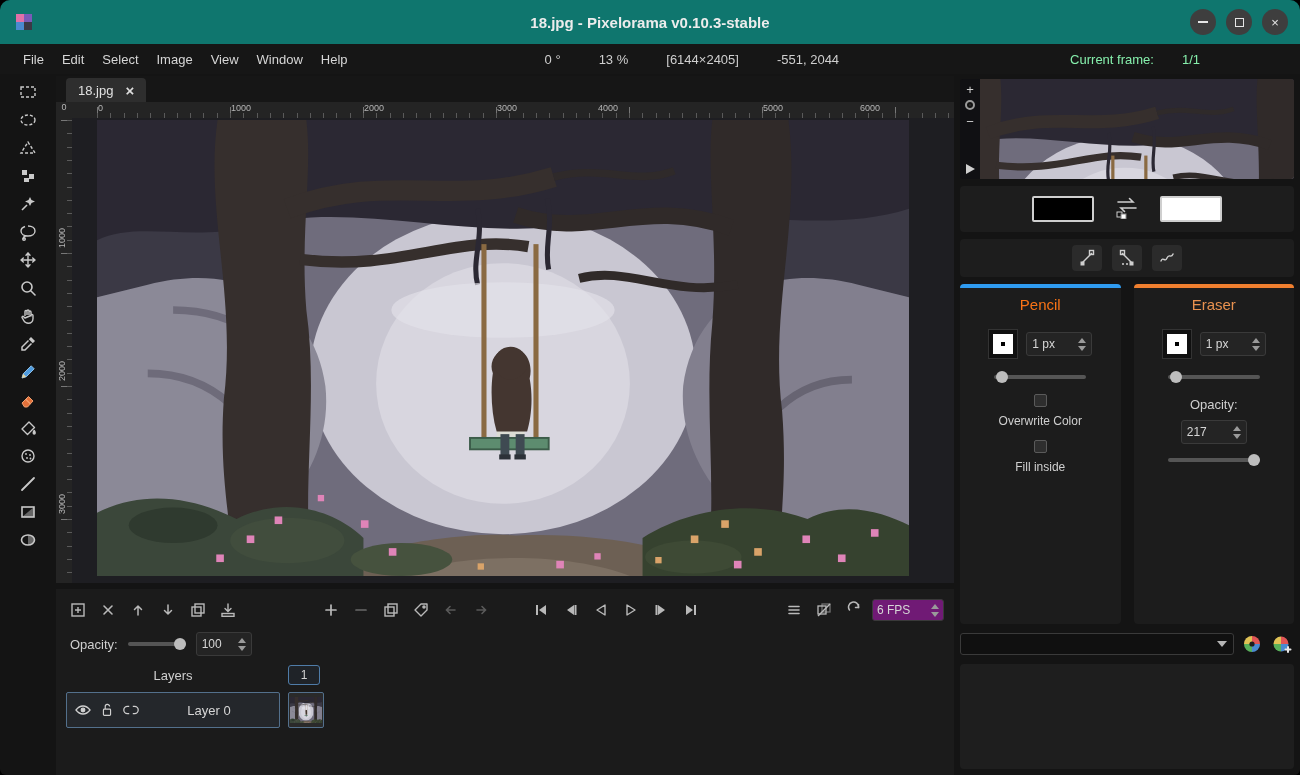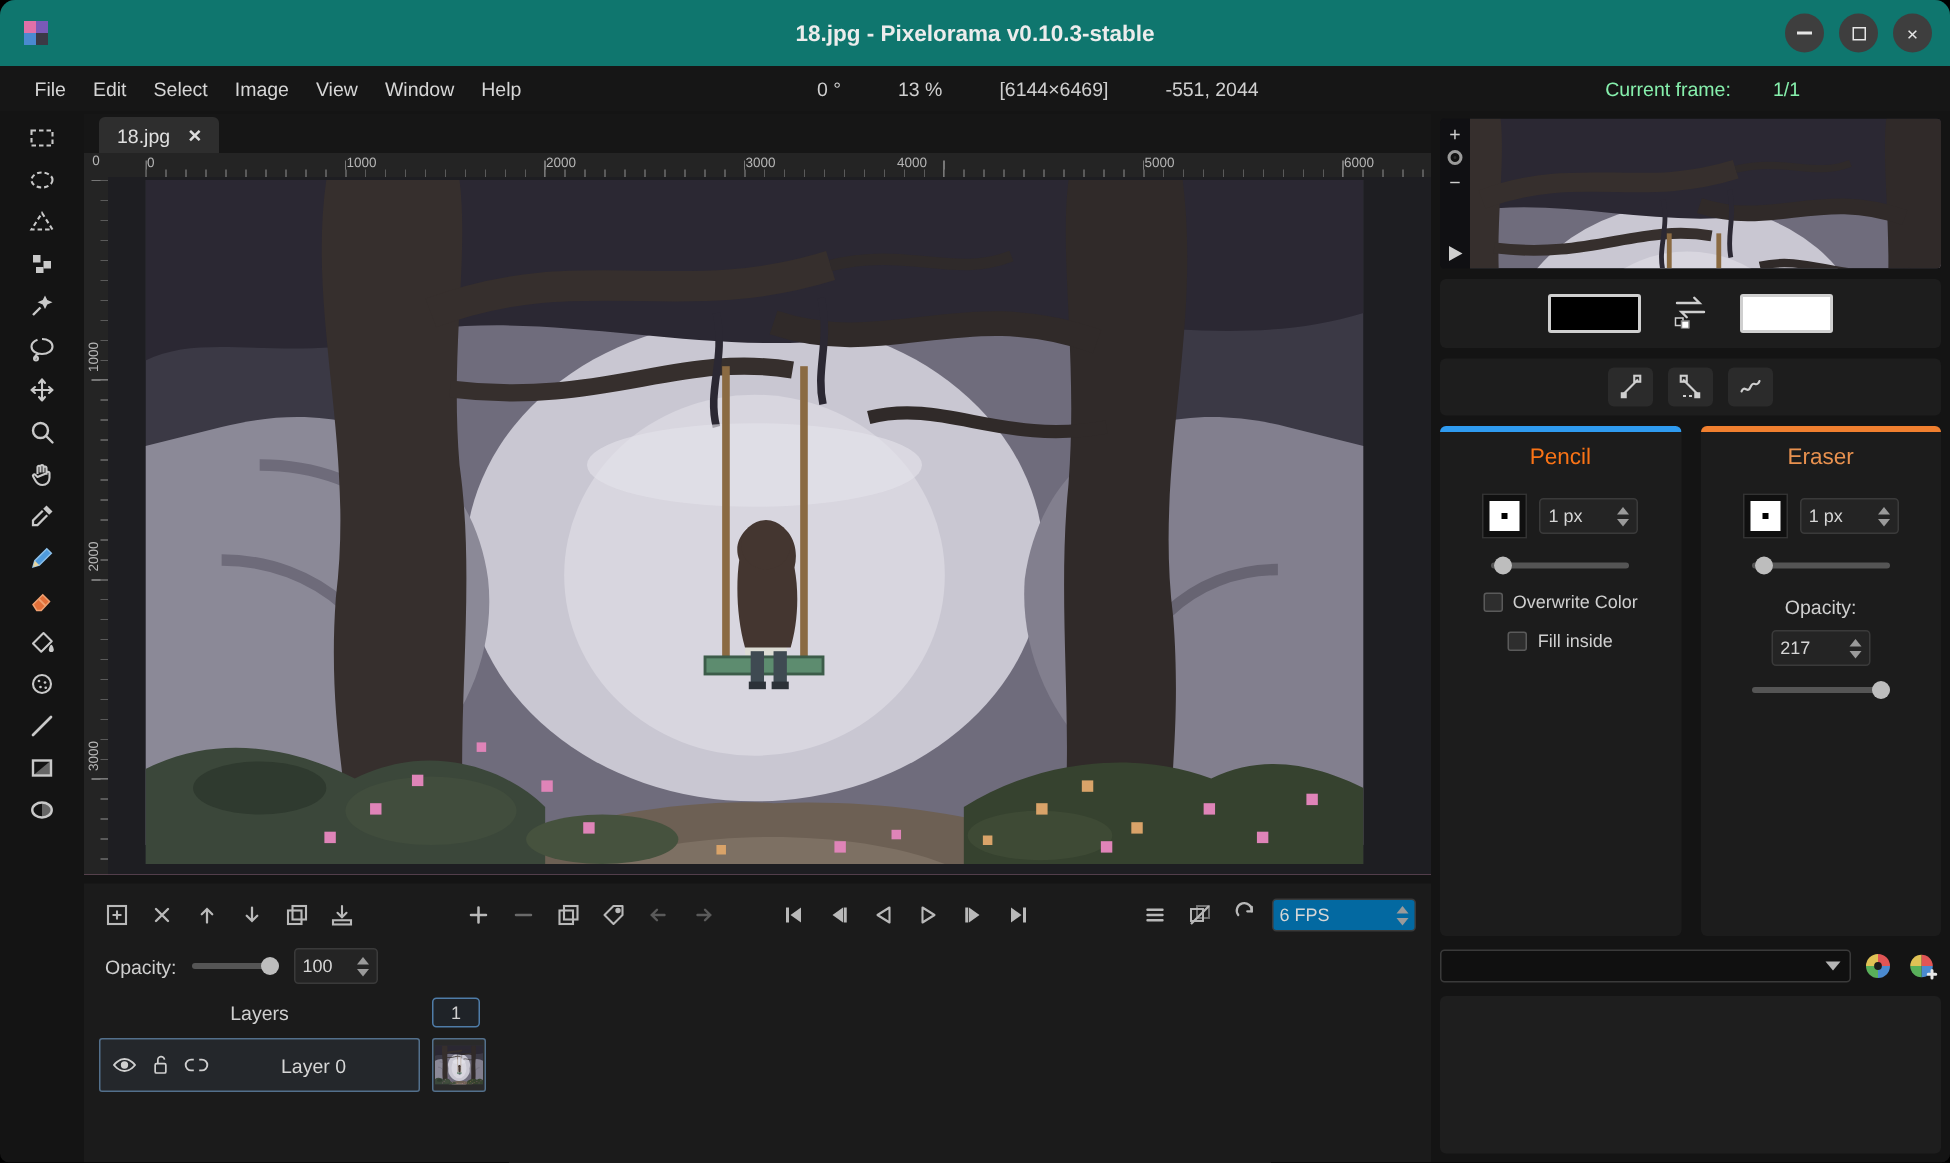--- a/index.html
+++ b/index.html
@@ -49,21 +49,21 @@
      background-size:5px 100%, 11px 100%; background-position:right 2px, right 2px; background-repeat:no-repeat; }
   .rl-label { position:absolute; left:1px; font-size:9px; color:#b5b5b5; writing-mode:vertical-rl; transform:rotate(180deg); }
   .viewport { background:#1e1e22; position:relative; overflow:hidden; }
   .art { position:absolute; left:25px; top:2px; width:812px; height:456px; cursor:crosshair; }
 
   
   .timeline { flex:1; margin-top:6px; background:#1b1b1b; display:flex; flex-direction:column; padding:6px 10px 0 10px; gap:5px; min-height:0; }
   .trow1 { height:30px; display:flex; align-items:center; }
   .tlgroup { display:flex; gap:6px; align-items:center; }
   .tlb { width:24px; height:24px; display:flex; align-items:center; justify-content:center; cursor:pointer; border-radius:3px; }
-  .fpsspin { width:96px; height:22px; background:#0369a1; border:1px solid #3a3a3a; border-radius:3px; color:#d6d6d6; font-size:12px; display:flex; align-items:center; justify-content:space-between; padding:0 4px; cursor:pointer; }
+  .fpsspin { width:72px; height:22px; background:#701a75; border:1px solid #3a3a3a; border-radius:3px; color:#d6d6d6; font-size:12px; display:flex; align-items:center; justify-content:space-between; padding:0 4px; cursor:pointer; }
   .trow2 { height:28px; display:flex; align-items:center; gap:10px; padding-left:4px; color:#cfcfcf; font-size:13px; }
   .slider { position:relative; height:4px; background:#555; border-radius:2px; cursor:pointer; }
   .knob { position:absolute; top:-4px; width:12px; height:12px; border-radius:50%; background:#bdbdbd; cursor:pointer; }
   .spin { height:24px; background:#242424; border:1px solid #3a3a3a; border-radius:3px; color:#d6d6d6; font-size:12px; display:flex; align-items:center; justify-content:space-between; padding:0 5px; cursor:pointer; }
   .steppers { display:flex; flex-direction:column; gap:3px; }
   .stup { width:0; height:0; border-left:4px solid transparent; border-right:4px solid transparent; border-bottom:5px solid #9a9a9a; cursor:pointer; }
   .stdn { width:0; height:0; border-left:4px solid transparent; border-right:4px solid transparent; border-top:5px solid #9a9a9a; cursor:pointer; }
   .trow3 { height:24px; display:flex; align-items:center; color:#cfcfcf; font-size:13px; }
   .layershdr { width:214px; text-align:center; }
   .framehdr { width:32px; height:20px; margin-left:8px; border:1px solid #4f7ca8; border-radius:3px; color:#d0d0d0; font-size:12px; display:flex; align-items:center; justify-content:center; cursor:pointer; background:#1f2328; }
@@ -85,21 +85,21 @@
   .mirrorrow { height:38px; background:#1d1d1d; border-radius:4px; display:flex; align-items:center; justify-content:center; gap:10px; }
   .mbtn { width:30px; height:26px; background:#2b2b2b; border-radius:4px; display:flex; align-items:center; justify-content:center; cursor:pointer; }
   .toolsrow { height:340px; display:flex; gap:13px; }
   .toolpanel { flex:1; background:#1c1c1c; border-radius:4px; position:relative; display:flex; flex-direction:column; align-items:center; padding-top:12px; overflow:hidden; }
   .accent { position:absolute; top:0; left:0; right:0; height:4px; }
   .tptitle { font-size:15px; margin-bottom:16px; }
   .brushrow { display:flex; gap:8px; align-items:center; }
   .brushbtn { width:30px; height:30px; background:#101010; display:flex; align-items:center; justify-content:center; border:1px solid #333; cursor:pointer; }
   .brushwhite { width:20px; height:20px; background:#fff; display:flex; align-items:center; justify-content:center; }
   .brushpx { width:4px; height:4px; background:#000; }
-  .checkrow { display:flex; align-items:center; gap:7px; margin-top:15px; color:#cfcfcf; font-size:12px; cursor:pointer; }
+  .checkrow { display:flex; align-items:center; gap:7px; margin-top:15px; color:#cfcfcf; font-size:12px; cursor:pointer;flex-direction:column; }
   .checkbox { width:13px; height:13px; background:#2e2e2e; border:1px solid #5a5a5a; border-radius:2px; }
   .optlabel { color:#cfcfcf; font-size:13px; margin-top:18px; }
   .paletterow { height:26px; display:flex; gap:6px; align-items:center; }
   .pselect { flex:1; height:22px; background:#101010; border:1px solid #3a3a3a; border-radius:3px; display:flex; align-items:center; justify-content:flex-end; padding:0 6px; cursor:pointer; }
   .chev { width:0; height:0; border-left:5px solid transparent; border-right:5px solid transparent; border-top:6px solid #b5b5b5; }
   .palbtn { width:24px; height:24px; display:flex; align-items:center; justify-content:center; cursor:pointer; }
   .palettebody { flex:1; background:#1e1e1e; border-radius:4px; }
 </style>
 </head>
 <body>
@@ -200,21 +200,21 @@
       <span class="menu-item">Edit</span>
       <span class="menu-item">Select</span>
       <span class="menu-item">Image</span>
       <span class="menu-item">View</span>
       <span class="menu-item">Window</span>
       <span class="menu-item">Help</span>
     </div>
     <div class="statusgrp">
       <span>0 °</span>
       <span>13 %</span>
-      <span>[6144×6469]</span>
+      <span>[6144×2405]</span>
       <span>-551, 2044</span>
     </div>
     <div class="framegrp">
       <span>Current frame:</span>
       <span>1/1</span>
     </div>
   </div>
 
   <div class="appbody">
 
@@ -352,21 +352,21 @@
         <div class="corner">
             <span>0</span>
           </div>
         <div class="rulertop">
           <span class="rt-label" style="left:26px">0</span>
           <span class="rt-label" style="left:159px">1000</span>
           <span class="rt-label" style="left:292px">2000</span>
           <span class="rt-label" style="left:425px">3000</span>
           <span class="rt-label" style="left:526px">4000</span>
           <span class="rt-label" style="left:691px">5000</span>
-          <span class="rt-label" style="left:824px">6000</span>
+          <span class="rt-label" style="left:788px">6000</span>
         </div>
         <div class="rulerleft">
           <span class="rl-label" style="top:110px">1000</span>
           <span class="rl-label" style="top:243px">2000</span>
           <span class="rl-label" style="top:376px">3000</span>
         </div>
         <div class="viewport">
           <svg class="art" viewBox="0 0 640 360" preserveAspectRatio="none">
               <use href="#artP"></use>
             </svg>

